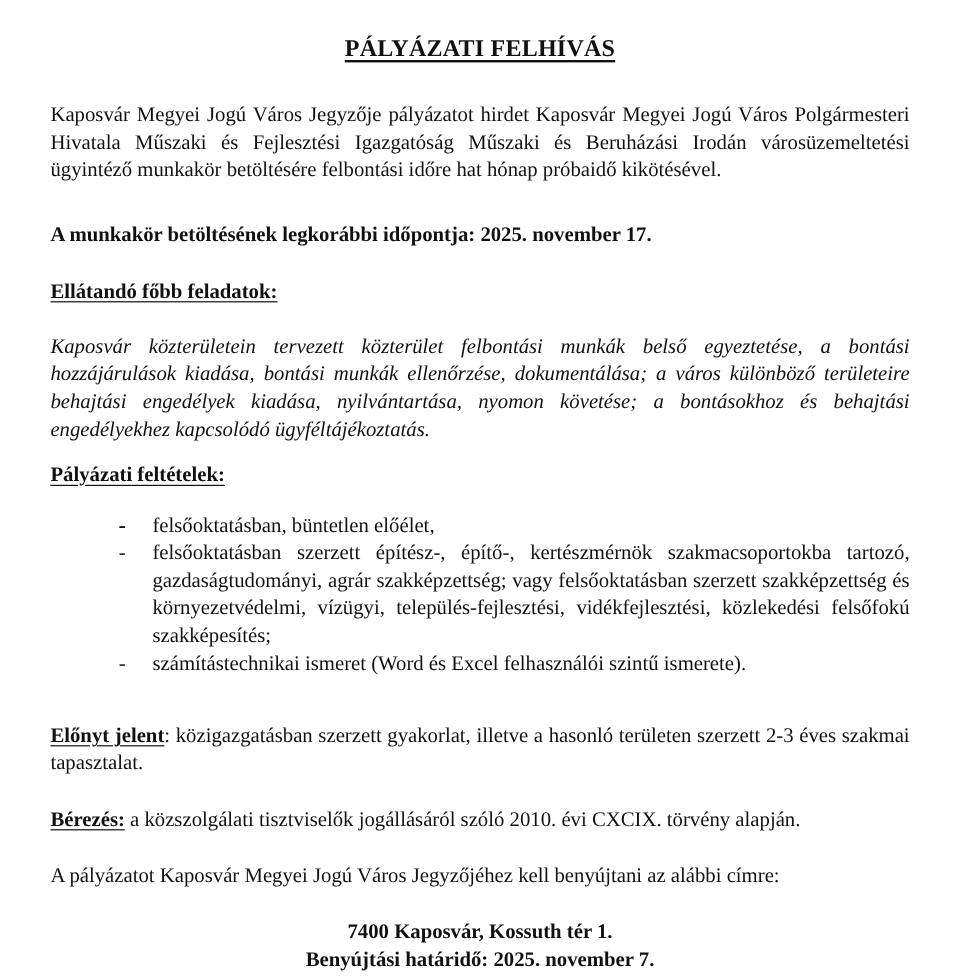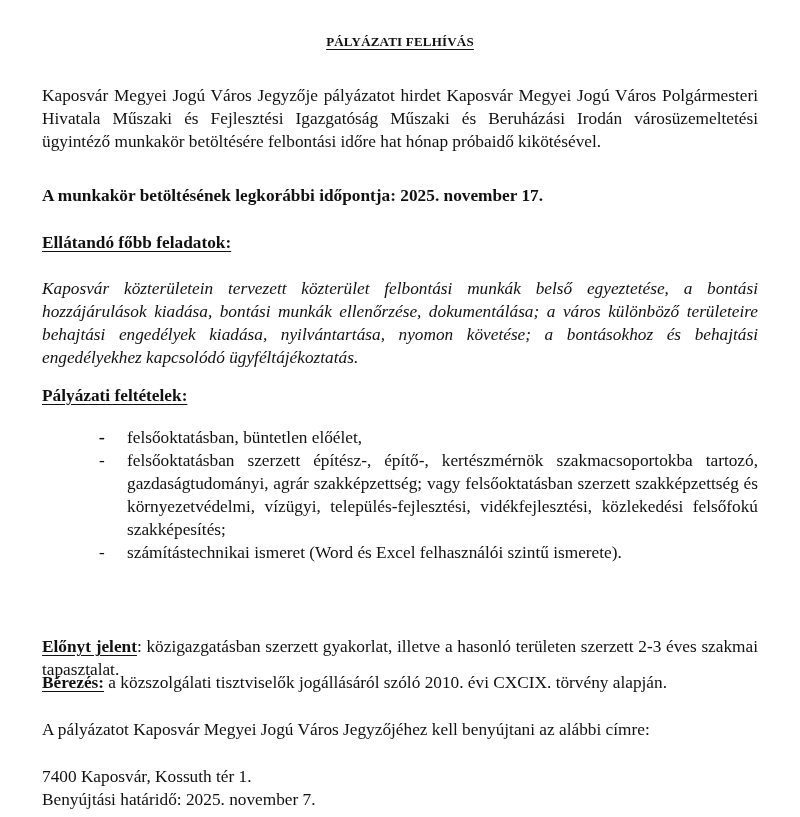--- a/index.html
+++ b/index.html
@@ -23,21 +23,21 @@
       top: 0;
       width: 716px;
     }
     .title {
       position: absolute;
       left: 0;
       width: 716px;
       top: 30px;
       text-align: center;
       font-weight: bold;
-      font-size: 13px;
+      font-size: 20px;
       letter-spacing: 0.2px;
     }
     .title span {
       text-decoration: underline;
       text-underline-offset: 3px;
     }
     .block {
       position: absolute;
       left: 0;
       width: 716px;
@@ -69,22 +69,22 @@
     }
     .list li .dash {
       position: absolute;
       left: 57px;
       top: 0;
     }
     .center {
       position: absolute;
       left: 0;
       width: 716px;
-      text-align: left;
-      font-weight: normal;
+      text-align: center;
+      font-weight: bold;
     }
   </style>
 </head>
 <body>
 
 <div class="page">
 
   <div class="title">
     <span>PÁLYÁZATI FELHÍVÁS</span>
   </div>
@@ -116,21 +116,21 @@
     <li>
       <span class="dash">-</span>
       <span>felsőoktatásban szerzett építész-, építő-, kertészmérnök szakmacsoportokba tartozó, gazdaságtudományi, agrár szakképzettség; vagy felsőoktatásban szerzett szakképzettség és környezetvédelmi, vízügyi, település-fejlesztési, vidékfejlesztési, közlekedési felsőfokú szakképesítés;</span>
     </li>
     <li>
       <span class="dash">-</span>
       <span>számítástechnikai ismeret (Word és Excel felhasználói szintű ismerete).</span>
     </li>
   </ul>
 
-  <div class="block last-line-left" style="top:635px;">
+  <div class="block last-line-left" style="top:601px;">
     <span class="u">Előnyt jelent</span><span>: közigazgatásban szerzett gyakorlat, illetve a hasonló területen szerzett 2-3 éves szakmai tapasztalat.</span>
   </div>
 
   <div class="block last-line-left" style="top:671px;">
     <span class="u">Bérezés:</span><span> a közszolgálati tisztviselők jogállásáról szóló 2010. évi CXCIX. törvény alapján.</span>
   </div>
 
   <div class="block last-line-left" style="top:718px;">A pályázatot Kaposvár Megyei Jogú Város Jegyzőjéhez kell benyújtani az alábbi címre:</div>
 
   <div class="center" style="top:765px;">7400 Kaposvár, Kossuth tér 1.</div>

